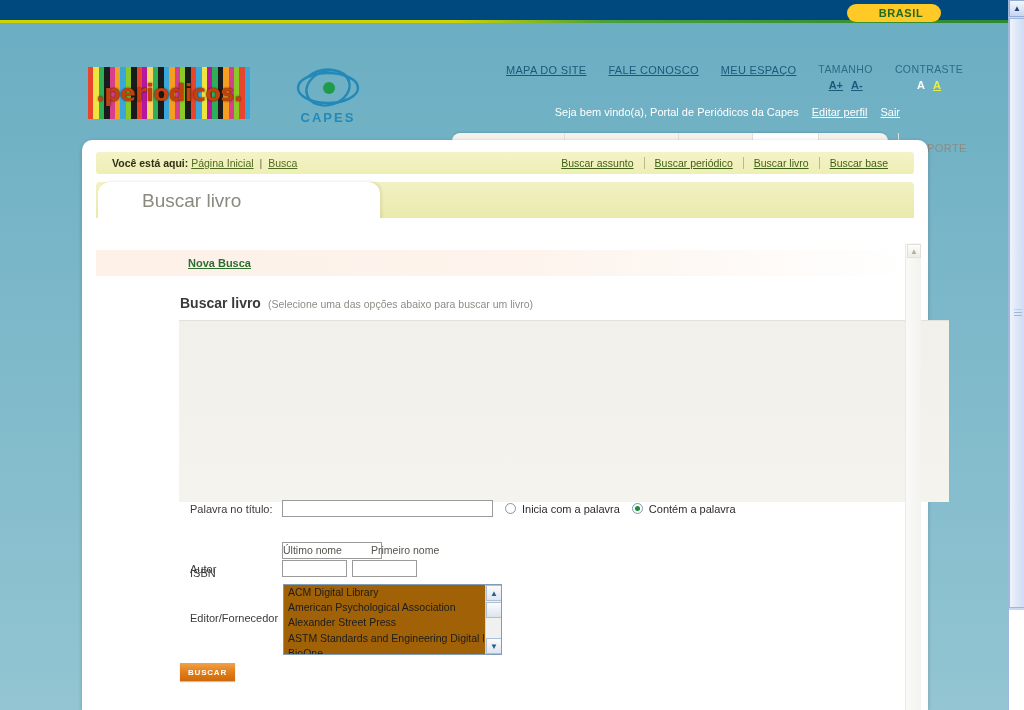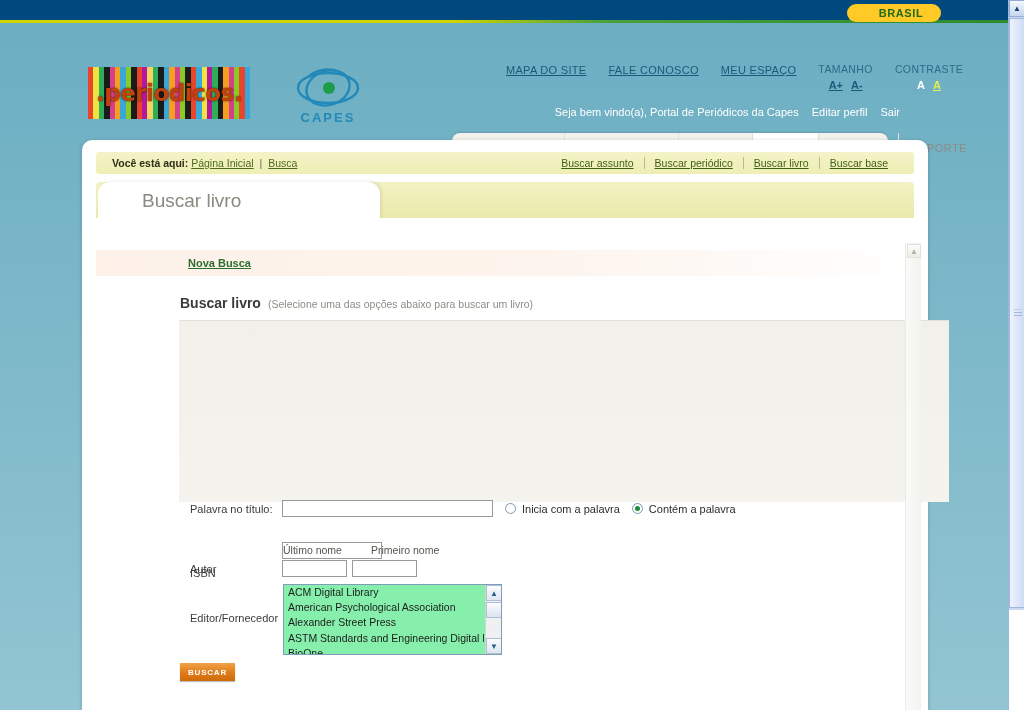--- a/index.html
+++ b/index.html
@@ -71,21 +71,21 @@
   .util-group .opts { margin-top:4px; display:flex; gap:8px; justify-content:center; }
   .util-group .opts span { font-size:11px; cursor:pointer; }
   .sz { color:#1b5a7a; text-decoration:underline; font-weight:bold; }
   .ct-w { color:#ffffff; font-weight:bold; }
   .ct-y { color:#e4ef4a; font-weight:bold; text-decoration:underline; }
 
   #welcome-line {
     position:absolute; left:0; top:83px; width:900px; height:16px;
     text-align:right; color:#ffffff; font-size:11px;
   }
-  #welcome-line a { color:#ffffff; margin-left:10px; cursor:pointer; }
+  #welcome-line a { color:#ffffff; text-decoration:underline; margin-left:10px; cursor:pointer; }
 
   
   #tabs {
     position:absolute; left:452px; top:110px; width:436px; height:30px;
     background:#f2f1ec; border-radius:8px 8px 0 0;
     display:flex; align-items:center; box-shadow:0 -1px 2px rgba(0,0,0,.12);
   }
   .tab {
     font-size:11px; color:#8c8c84; letter-spacing:.4px; padding:0 12px;
     height:30px; line-height:30px; cursor:pointer; position:relative;
@@ -180,21 +180,21 @@
     border:1px solid #7b9ab0; background:#fdfdfd; position:relative;
   }
   .radio.on::after {
     content:""; position:absolute; left:2px; top:2px; width:5px; height:5px;
     border-radius:50%; background:#1f8a3a;
   }
 
   
   #listbox {
     position:absolute; left:201px; top:444px; width:219px; height:71px;
-    border:1px solid #7f9db9; background:#86efac; overflow:hidden;
+    border:1px solid #7f9db9; background:#a16207; overflow:hidden;
   }
   #listbox .opts { position:absolute; left:0; top:0; width:200px; }
   #listbox .opt {
     font-size:10.5px; color:#1c1c1c; padding:1px 4px; white-space:nowrap;
     overflow:hidden; text-overflow:clip; line-height:13.2px; cursor:pointer;
   }
   #lb-scroll {
     position:absolute; right:0; top:0; width:16px; height:69px;
     background:#f0f0f0; border-left:1px solid #d4d4d4;
   }

